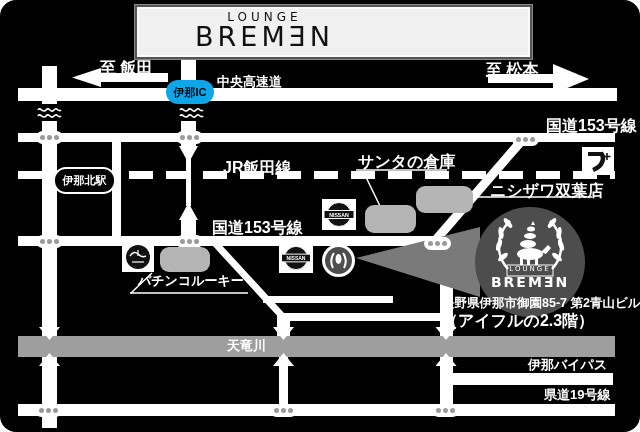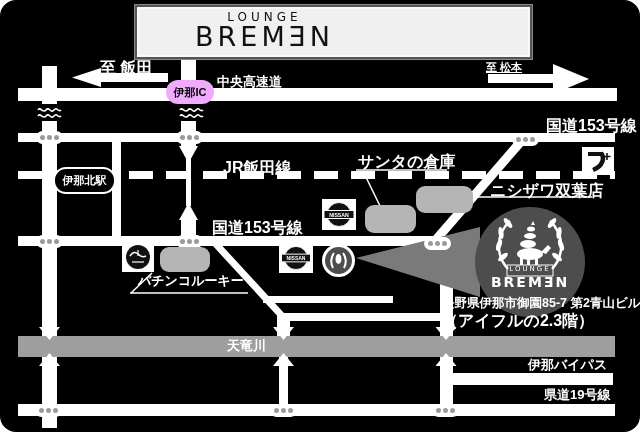--- a/index.html
+++ b/index.html
@@ -189,21 +189,21 @@
   </div>
   <div class="logobox" style="left:582px;top:147px;width:32px;height:28px;">
     <svg width="32" height="28" viewBox="0 0 32 28">
       <path d="M6,7 h15" stroke="#111" stroke-width="4" fill="none"></path>
       <path d="M19,6 c4,5 2,13 -8,17" stroke="#111" stroke-width="4.5" fill="none"></path>
       <path d="M25,6 v7 M21.5,9.5 h7" stroke="#111" stroke-width="1.6" fill="none"></path>
     </svg>
   </div>
 
   <div class="capsule" style="left:53px;top:167px;width:59px;height:23px;background:#000;border:2px solid #fff;color:#fff;text-align:center;">伊那北駅</div>
-  <div class="capsule" style="left:166px;top:80px;width:48px;height:24px;background:#f0abfc;color:#000;">伊那IC</div>
+  <div class="capsule" style="left:166px;top:80px;width:48px;height:24px;background:#0ea5e9;color:#000;">伊那IC</div>
 
   <div id="marker">
     <svg width="27" height="27" viewBox="0 0 27 27">
       <path d="M8,21 Q4,13 9,6" stroke="#fff" stroke-width="2" fill="none"></path>
       <path d="M19,21 Q23,13 18,6" stroke="#fff" stroke-width="2" fill="none"></path>
       <ellipse cx="13.5" cy="12" rx="3" ry="5" fill="#fff"></ellipse>
     </svg>
   </div>
 
   <div id="bigcircle">
@@ -229,21 +229,21 @@
       <ellipse cx="56" cy="22" rx="4" ry="2.5" fill="#fff"></ellipse>
       <path d="M56,18 l2,-4 l2,4 z" fill="#fff"></path>
       <rect x="32" y="58" width="46" height="11" fill="none" stroke="#fff" stroke-width="1"></rect>
     </svg>
     <div class="bl">LOUNGE</div>
     <div class="bn">BREMƎN</div>
   </div>
 
   <div class="label" style="left:100px;top:59px;">至 飯田</div>
   <div class="label" style="left:217px;top:75px;font-size:13px;">中央高速道</div>
-  <div class="label" style="left:486px;top:61px;font-size:11px;text-decoration:underline;">至 松本</div>
+  <div class="label" style="left:486px;top:61px;font-size:16px;text-decoration:underline;">至 松本</div>
   <div class="label" style="left:546px;top:117px;">国道153号線</div>
   <div class="label" style="left:223px;top:159px;">JR飯田線</div>
   <div class="label" style="left:212px;top:219px;">国道153号線</div>
   <div class="label" style="left:358px;top:153px;">サンタの倉庫</div>
   <div class="label" style="left:490px;top:182px;">ニシザワ双葉店</div>
   <div class="label" style="left:138px;top:274px;font-size:13px;">パチンコルーキー</div>
   <div class="label" style="left:442px;top:297px;font-size:12.5px;">長野県伊那市御園85-7 第2青山ビル</div>
   <div class="label" style="left:442px;top:312px;font-size:16px;">（アイフルの2.3階）</div>
   <div class="label" style="left:227px;top:339px;font-size:13px;">天竜川</div>
   <div class="label" style="left:528px;top:358px;font-size:13px;">伊那バイパス</div>

